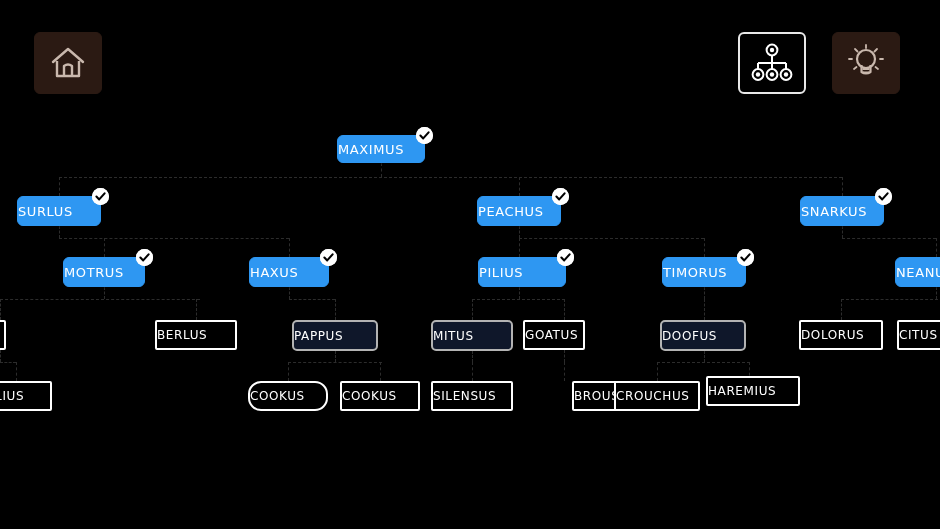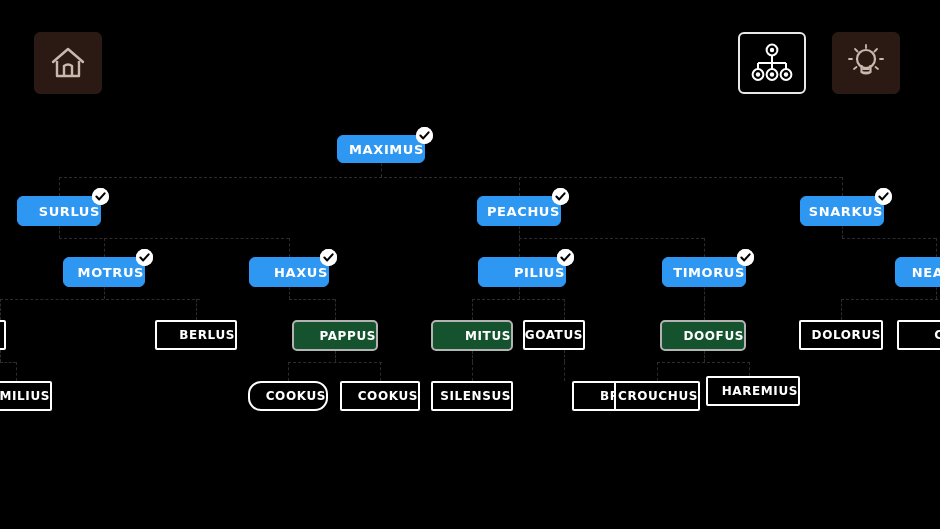--- a/index.html
+++ b/index.html
@@ -31,47 +31,46 @@
   .tool-btn.active {
     background: #000000;
     border: 2px solid #e8e8e8;
   }
   .tool-btn svg { display: block; }
 
   
   .node {
     position: absolute;
     box-sizing: border-box;
-    display: flex; align-items: center; justify-content: flex-end;
+    display: flex; align-items: center; justify-content: flex-start;
     white-space: nowrap;
     letter-spacing: 0.6px;
-    font-weight: bold;
+    font-weight: normal;
     user-select: none;
-    padding-left: 12px;
   }
   .node .label { display: block; line-height: 1; }
 
   
   .node.blue {
     background: #2e97f2;
     border-radius: 6px;
     color: #ffffff;
     border: 1px solid #2e97f2;
     box-shadow: 0 1px 2px rgba(0,0,0,0.6);
   }
   
   .node.outline {
     background: #000000;
     border: 2px solid #ffffff;
     color: #ffffff;
     border-radius: 2px;
   }
   
   .node.filled {
-    background: #14532d;
+    background: #0f172a;
     border: 2px solid #b3b3b3;
     color: #ffffff;
     border-radius: 5px;
   }
 
   
   .badge {
     position: absolute;
     top: -9px; right: -9px;
     width: 17px; height: 17px;

